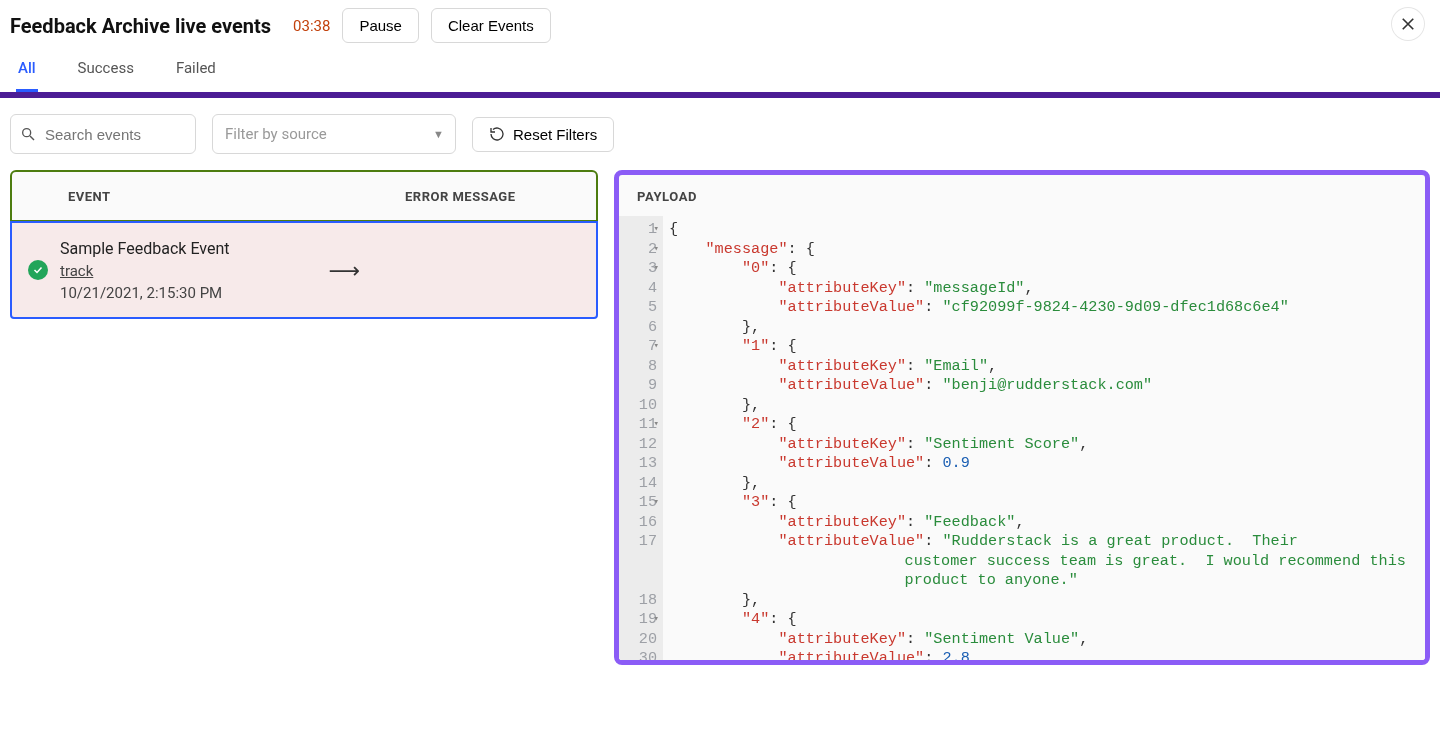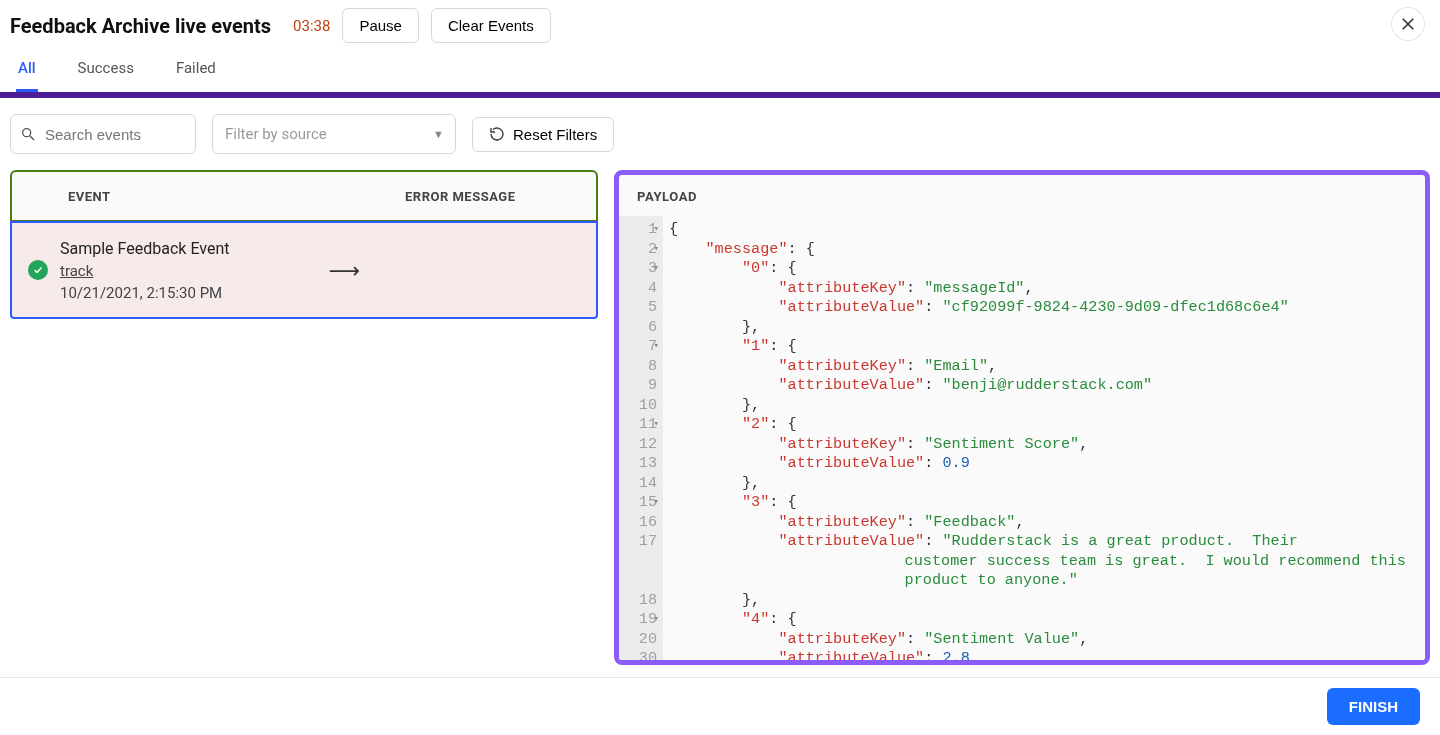--- a/index.html
+++ b/index.html
@@ -153,17 +153,14 @@
               <div>19<span class="fold">▾</span></div>
               <div>20</div>
               <div>30</div>
             </div>
           <div class="code" id="code"><span class="code-line"><span class="tok-punc">{</span></span><span class="code-line"><span class="tok-key">    "message"</span><span class="tok-punc">: {</span></span><span class="code-line"><span class="tok-key">        "0"</span><span class="tok-punc">: {</span></span><span class="code-line"><span class="tok-key">            "attributeKey"</span><span class="tok-punc">: </span><span class="tok-str">"messageId"</span><span class="tok-punc">,</span></span><span class="code-line"><span class="tok-key">            "attributeValue"</span><span class="tok-punc">: </span><span class="tok-str">"cf92099f-9824-4230-9d09-dfec1d68c6e4"</span></span><span class="code-line"><span class="tok-punc">        },</span></span><span class="code-line"><span class="tok-key">        "1"</span><span class="tok-punc">: {</span></span><span class="code-line"><span class="tok-key">            "attributeKey"</span><span class="tok-punc">: </span><span class="tok-str">"Email"</span><span class="tok-punc">,</span></span><span class="code-line"><span class="tok-key">            "attributeValue"</span><span class="tok-punc">: </span><span class="tok-str">"benji@rudderstack.com"</span></span><span class="code-line"><span class="tok-punc">        },</span></span><span class="code-line"><span class="tok-key">        "2"</span><span class="tok-punc">: {</span></span><span class="code-line"><span class="tok-key">            "attributeKey"</span><span class="tok-punc">: </span><span class="tok-str">"Sentiment Score"</span><span class="tok-punc">,</span></span><span class="code-line"><span class="tok-key">            "attributeValue"</span><span class="tok-punc">: </span><span class="tok-num">0.9</span></span><span class="code-line"><span class="tok-punc">        },</span></span><span class="code-line"><span class="tok-key">        "3"</span><span class="tok-punc">: {</span></span><span class="code-line"><span class="tok-key">            "attributeKey"</span><span class="tok-punc">: </span><span class="tok-str">"Feedback"</span><span class="tok-punc">,</span></span><span class="code-line"><span class="tok-key">            "attributeValue"</span><span class="tok-punc">: </span><span class="tok-str">"Rudderstack is a great product.  Their </span></span><span class="code-line"><span class="wrap-indent tok-str">               customer success team is great.  I would recommend this </span></span><span class="code-line"><span class="wrap-indent tok-str">               product to anyone."</span></span><span class="code-line"><span class="tok-punc">        },</span></span><span class="code-line"><span class="tok-key">        "4"</span><span class="tok-punc">: {</span></span><span class="code-line"><span class="tok-key">            "attributeKey"</span><span class="tok-punc">: </span><span class="tok-str">"Sentiment Value"</span><span class="tok-punc">,</span></span><span class="code-line"><span class="tok-key">            "attributeValue"</span><span class="tok-punc">: </span><span class="tok-num">2.8</span></span></div>
         </div>
       </div>
     </div>
   </div>
 
-  <div class="footer">
-    <button class="finish">FINISH</button>
-  </div>
 
 </div>
 
 </body></html>

